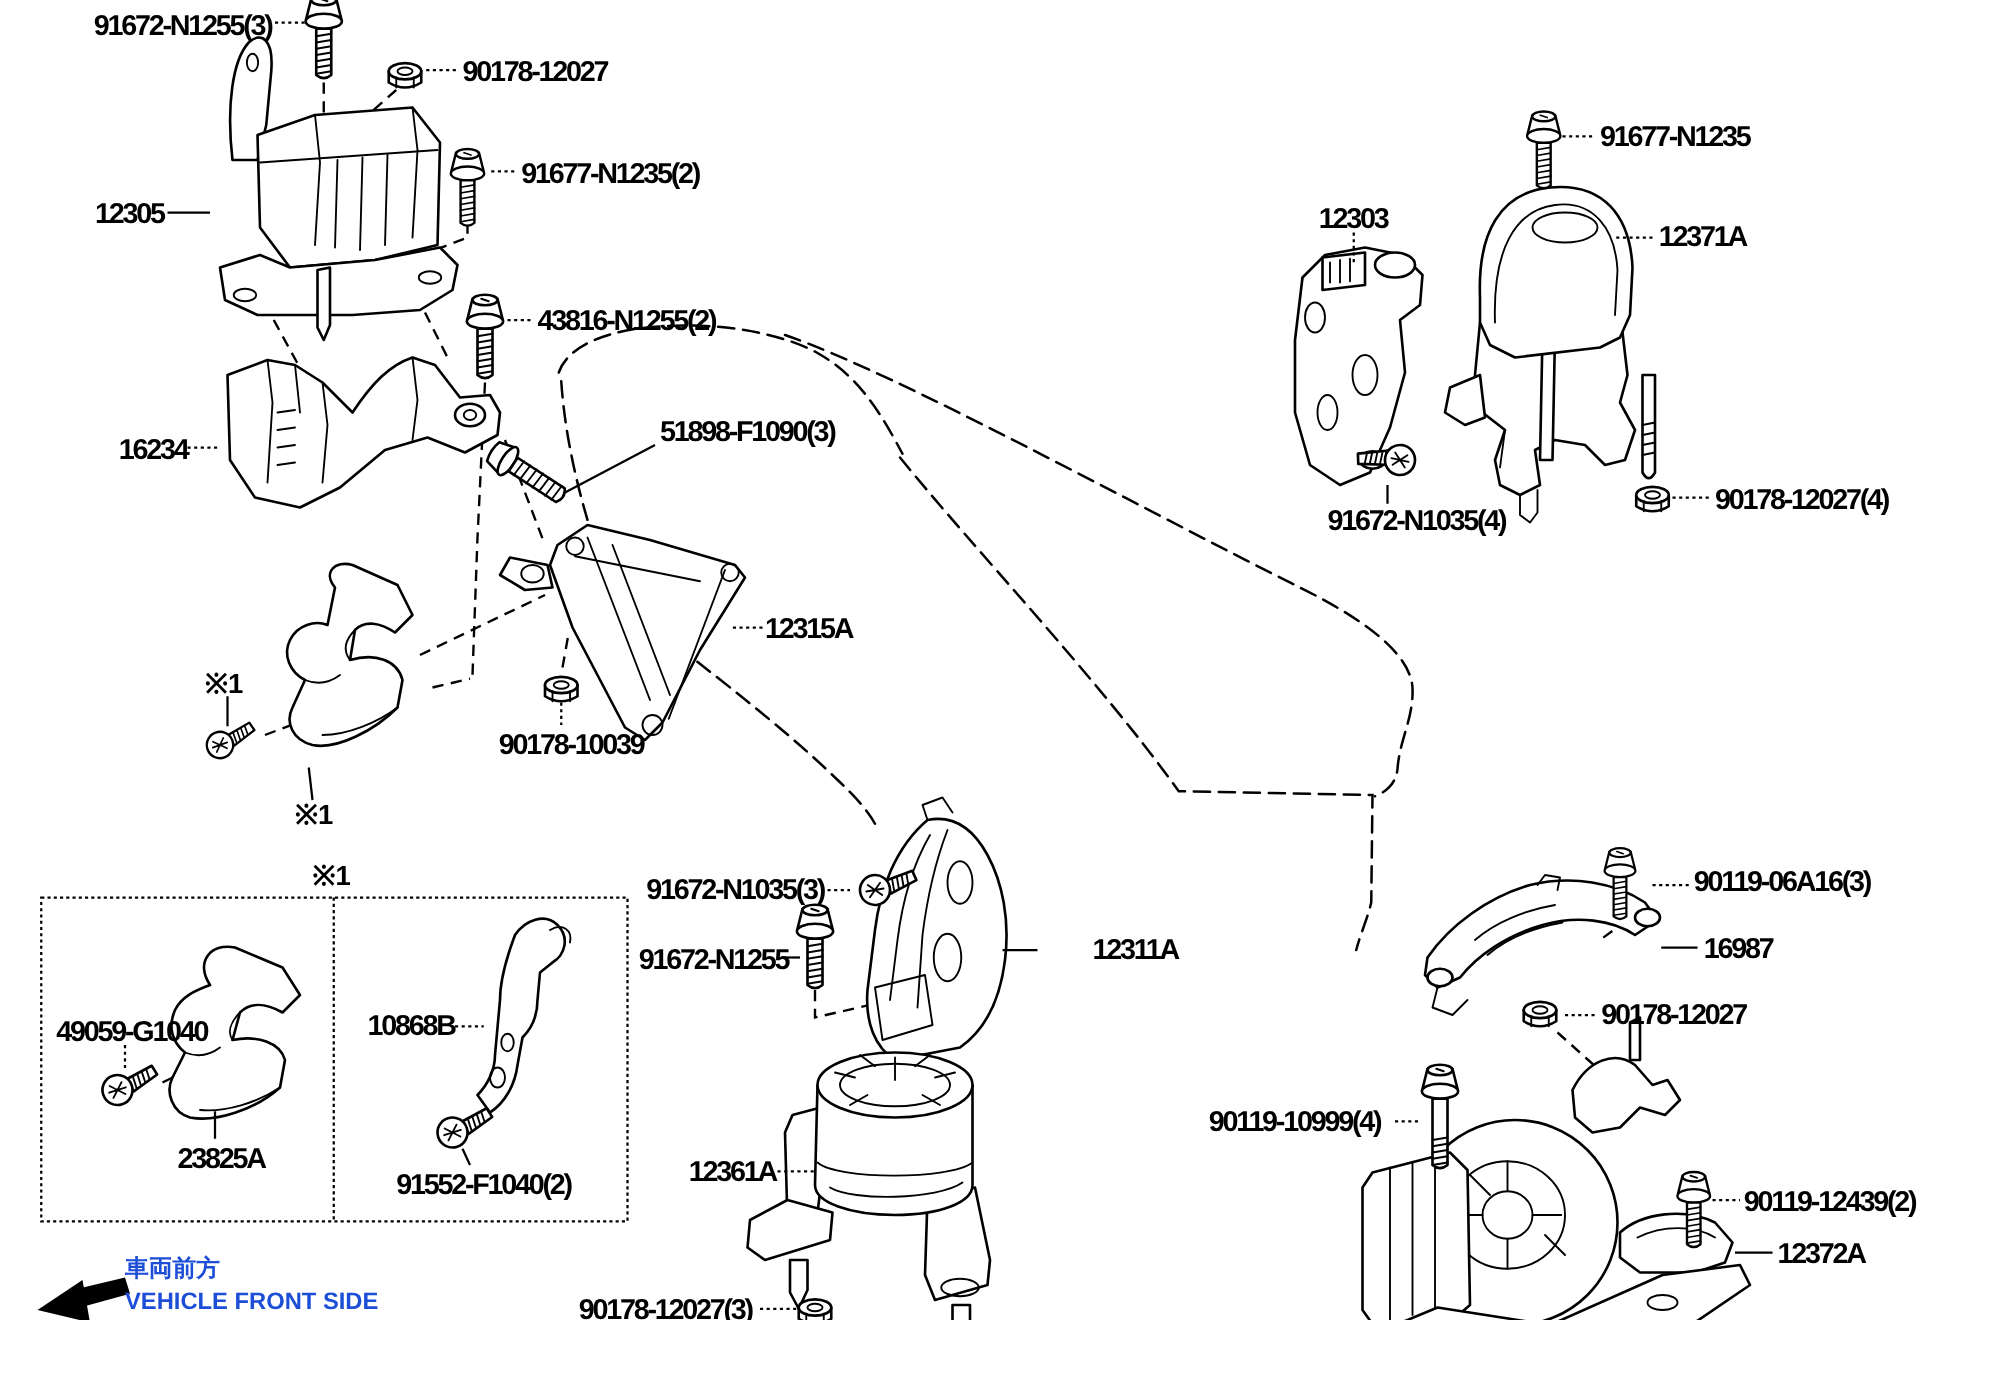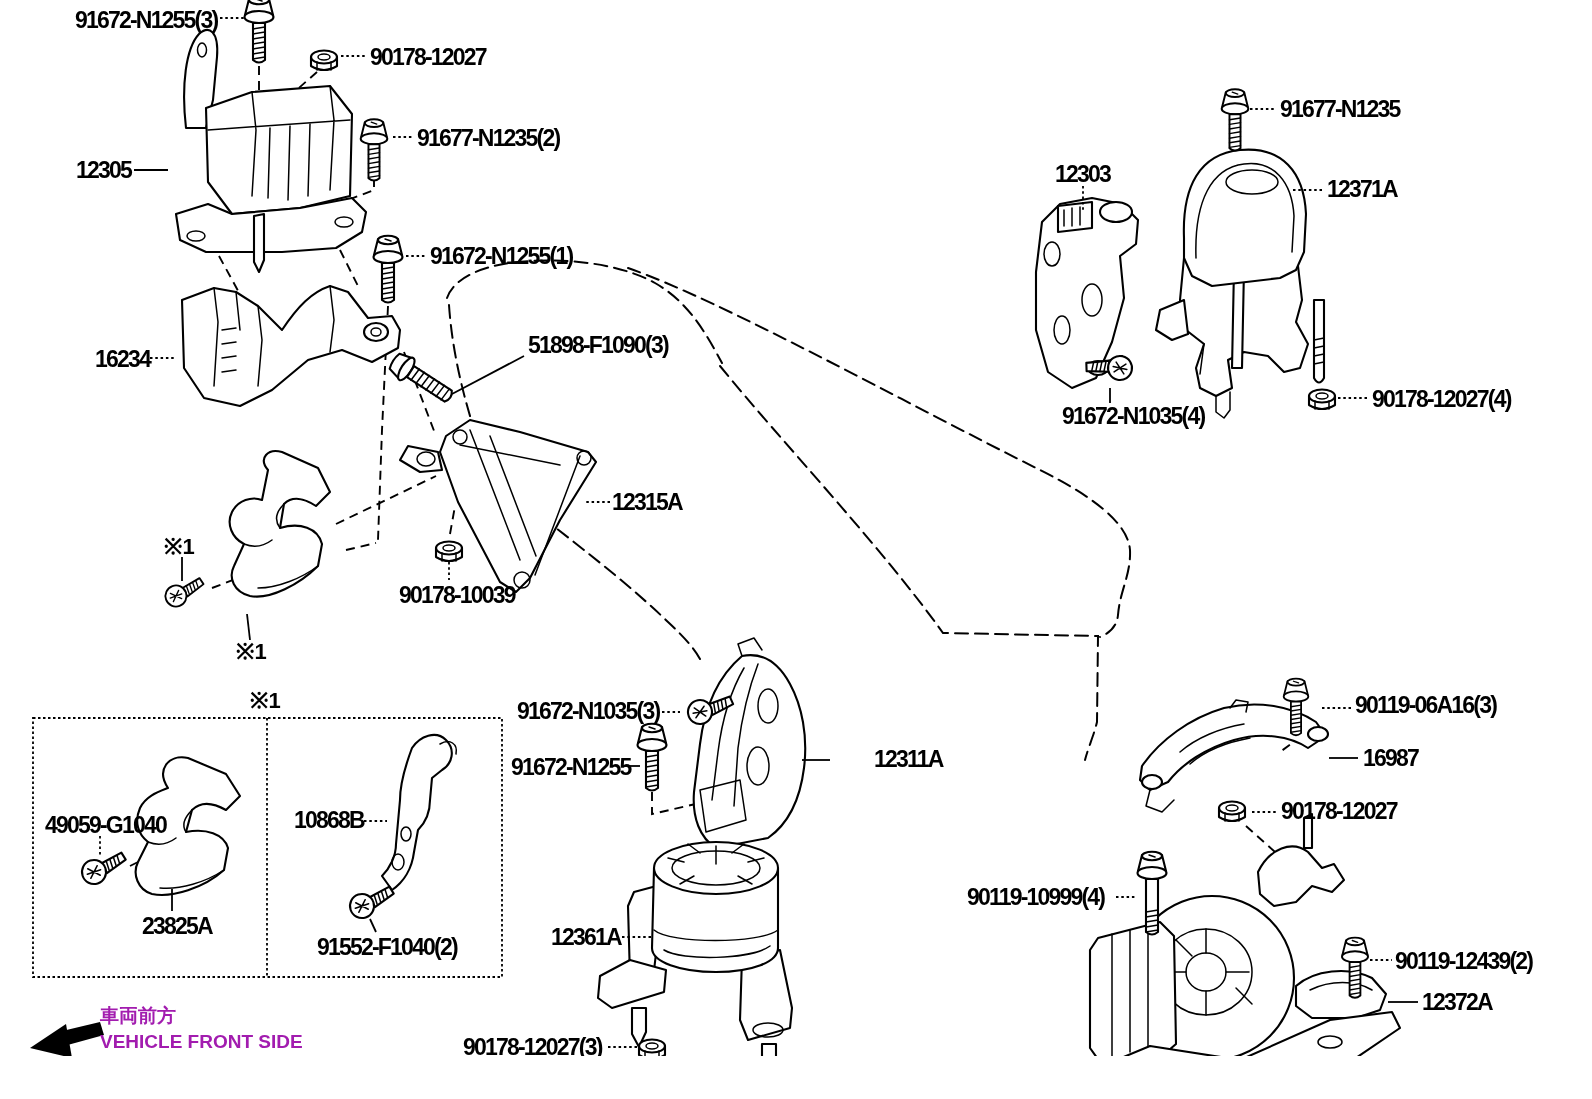--- a/index.html
+++ b/index.html
@@ -3,21 +3,21 @@
 <meta charset="utf-8">
 <style>
   html,body{margin:0;padding:0;background:#fff;}
   #stage{position:relative;width:1592px;height:1056px;background:#fff;overflow:hidden;
          font-family:"Liberation Sans",sans-serif;}
   svg{position:absolute;left:0;top:0;}
   .lbl{position:absolute;font:700 23px/1.05 "Liberation Sans",sans-serif;
        letter-spacing:-1.8px;color:#000;white-space:nowrap;}
   .ref{position:absolute;font:700 22px/1 "Liberation Sans",sans-serif;color:#000;white-space:nowrap;}
   .fcode{position:absolute;font:700 19px/1 "Liberation Sans",sans-serif;letter-spacing:-0.5px;color:#000;}
-  .front{position:absolute;font:700 19px/1.25 "Liberation Sans",sans-serif;color:#a21caf;white-space:nowrap;}
+  .front{position:absolute;font:700 19px/1.25 "Liberation Sans",sans-serif;color:#1d4ed8;white-space:nowrap;}
   
   .po{fill:#fff;stroke:#000;stroke-width:2.1;stroke-linejoin:round;stroke-linecap:round;}
   .pi{fill:none;stroke:#000;stroke-width:1.5;stroke-linejoin:round;stroke-linecap:round;}
   .ld{fill:none;stroke:#000;stroke-width:1.8;stroke-dasharray:2.5 2.8;}
   .sl{fill:none;stroke:#000;stroke-width:1.8;}
   .asm{fill:none;stroke:#000;stroke-width:1.9;stroke-dasharray:9 6;}
   .eng{fill:none;stroke:#000;stroke-width:2;stroke-dasharray:13 7;stroke-linecap:round;}
   .box{fill:none;stroke:#000;stroke-width:1.8;stroke-dasharray:2.5 2.5;}
 </style>
 </head>
@@ -307,21 +307,21 @@
   <g>
     <polygon fill="#000" points="30,1048 66,1024 72,1058"></polygon>
     <polygon fill="#000" points="58,1032 100,1022 104,1035 64,1046"></polygon>
   </g>
 </svg>
 
 <div class="lbl" style="left:75px;top:8px">91672-N1255(3)</div>
 <div class="lbl" style="left:370px;top:45px">90178-12027</div>
 <div class="lbl" style="left:417px;top:126px">91677-N1235(2)</div>
 <div class="lbl" style="left:76px;top:158px">12305</div>
-<div class="lbl" style="left:430px;top:244px">91672-N1255(1)</div>
+<div class="lbl" style="left:430px;top:244px">43816-N1255(2)</div>
 <div class="lbl" style="left:95px;top:347px">16234</div>
 <div class="lbl" style="left:528px;top:333px">51898-F1090(3)</div>
 <div class="lbl" style="left:612px;top:490px">12315A</div>
 <div class="lbl" style="left:399px;top:583px">90178-10039</div>
 <div class="lbl" style="left:45px;top:813px">49059-G1040</div>
 <div class="lbl" style="left:142px;top:914px">23825A</div>
 <div class="lbl" style="left:294px;top:808px">10868B</div>
 <div class="lbl" style="left:317px;top:935px">91552-F1040(2)</div>
 <div class="lbl" style="left:517px;top:699px">91672-N1035(3)</div>
 <div class="lbl" style="left:511px;top:755px">91672-N1255</div>

